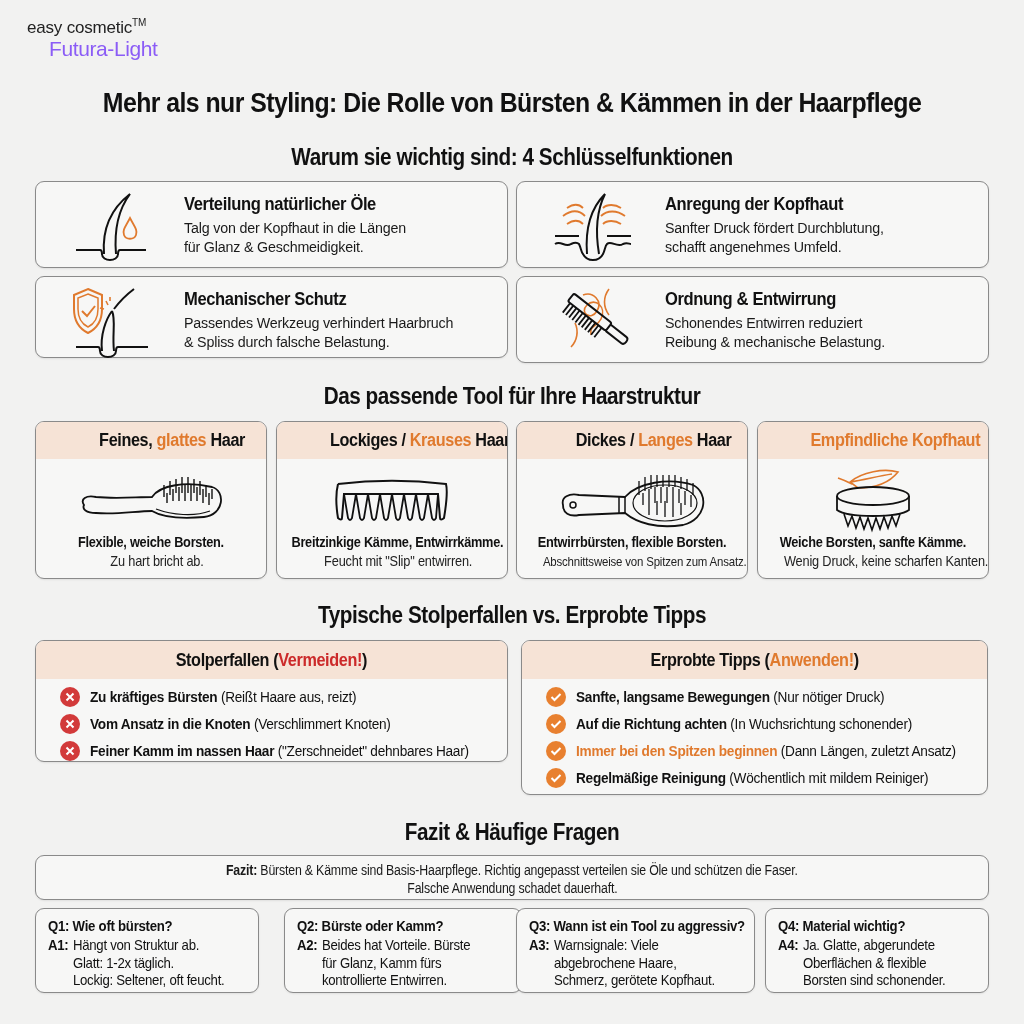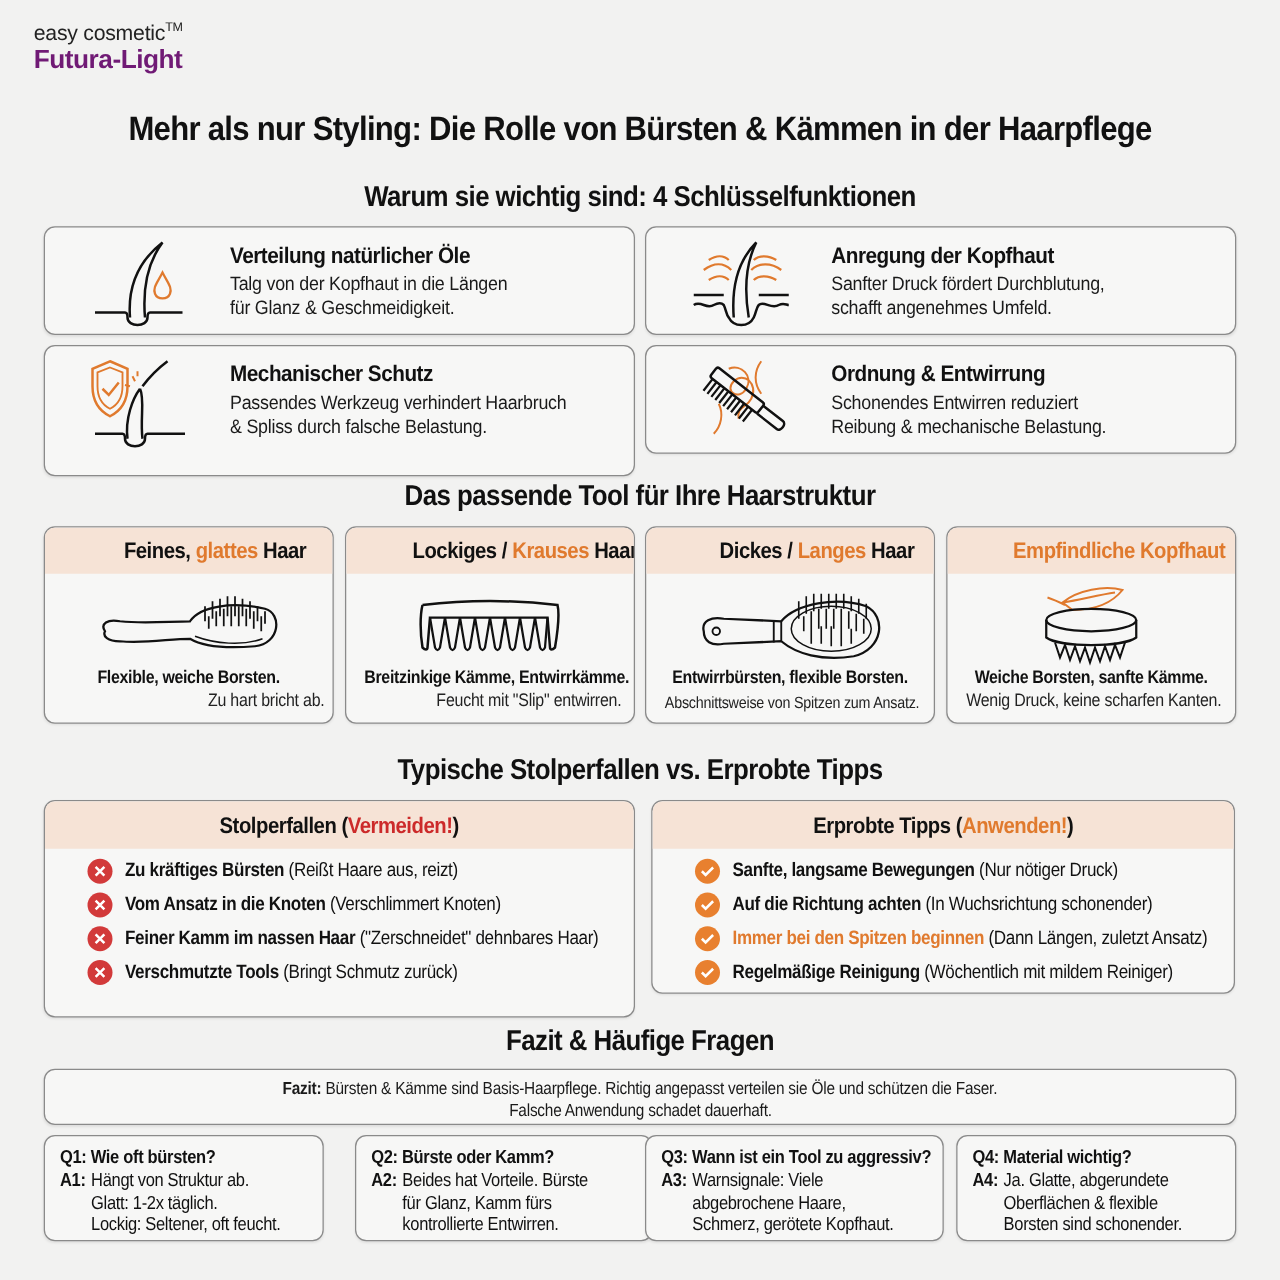--- a/index.html
+++ b/index.html
@@ -2,21 +2,21 @@
 <html><head>
 <meta charset="utf-8">
 <style>
   * { box-sizing: border-box; margin: 0; padding: 0; }
   html, body { width: 1024px; height: 1024px; background: #f2f2f1; overflow: hidden; }
   body { font-family: "Liberation Sans", "DejaVu Sans", sans-serif; color: #111; position: relative; }
 
   .brand { position: absolute; left: 27px; top: 18px; line-height: 1; }
   .brand .line1 { font-size: 17px; color: #222; letter-spacing: -0.2px; }
   .brand .line1 sup { font-size: 10px; vertical-align: 7px; }
-  .brand .line2 { font-size: 21px; font-weight: bold; color: #701a75; margin-top: 2px; letter-spacing: -0.4px; }
+  .brand .line2 { font-size: 21px; font-weight: normal; color: #8b5cf6; margin-top: 2px; letter-spacing: -0.4px; margin-left: 22px; }
 
   .main-title { position: absolute; left: 0; width: 1024px; top: 88px; text-align: center;
     font-size: 27px; font-weight: bold; letter-spacing: -0.6px; transform: scaleX(0.92); }
   .section-title { position: absolute; left: 0; width: 1024px; text-align: center;
     font-size: 23px; font-weight: bold; letter-spacing: -0.5px; transform: scaleX(0.9); }
 
   .card { position: absolute; background: #f7f7f6; border: 1.5px solid #8a8a8a; border-radius: 9px;
     box-shadow: 0 1px 2px rgba(0,0,0,0.08); }
 
   
@@ -26,28 +26,28 @@
 
   
   .tcard { overflow: hidden; }
   .tcard .thead { height: 37px; background: #f6e3d6; text-align: center; line-height: 37px; font-size: 18px; font-weight: bold; letter-spacing: -0.4px; white-space: nowrap; padding-left: 43px; }
   .tcard .thead span.inner { display: inline-block; transform: scaleX(0.9); }
   .accent { color: #e07a2e; }
   .red { color: #cc2a2a; }
   .tcard .timg { position: absolute; left: 0; right: 0; top: 45px; height: 68px; display: flex; justify-content: center; align-items: center; }
   .tcard .tbold { position: absolute; left: 0; right: 0; top: 112px; text-align: center; font-size: 14.5px; font-weight: bold; letter-spacing: -0.3px; white-space: nowrap; }
   .tcard .tbold span, .tcard .tsub span { display: inline-block; transform: scaleX(0.88); }
-  .tcard .tsub { position: absolute; left: 1px; right: 0; top: 131px; text-align: right; font-size: 14.5px; color: #222; white-space: nowrap; letter-spacing: -0.2px; }
+  .tcard .tsub { position: absolute; left: 12px; right: 0; top: 131px; text-align: center; font-size: 14.5px; color: #222; white-space: nowrap; letter-spacing: -0.2px; }
   .tcard .tsub.small { font-size: 13px; top: 132px; }
 
   
   .lcard { overflow: hidden; }
   .lcard .lhead { height: 38px; background: #f6e3d6; text-align: center; line-height: 38px; font-size: 18px; font-weight: bold; letter-spacing: -0.4px; }
   .lcard .lhead span.inner { display: inline-block; transform: scaleX(0.9); }
-  .lcard ul { list-style: none; position: absolute; left: 34px; top: 42px; }
+  .lcard ul { list-style: none; position: absolute; left: 24px; top: 42px; }
   .lcard li { height: 27px; display: flex; align-items: center; font-size: 15.5px; white-space: nowrap; letter-spacing: -0.3px; }
   .lcard li .txt { display: inline-block; transform-origin: left; transform: scaleX(0.88); }
   .lcard li .ico { width: 20px; height: 20px; border-radius: 50%; margin-right: 10px; flex: none; display: flex; align-items: center; justify-content: center; }
   .ico.x { background: #d23a3a; }
   .ico.ok { background: #e8802f; }
   .lcard li b { font-weight: bold; }
   .lcard li b.accent { color: #e07a2e; }
 
   
   .fazit { text-align: center; font-size: 14px; line-height: 18px; padding-top: 5px; color: #1a1a1a; }
@@ -91,21 +91,21 @@
     <path d="M14 20 C20 16 26 16 30 20 M10 28 C18 22 26 22 32 28 M14 36 C20 32 26 32 30 36" fill="none" stroke="#e07a2e" stroke-width="1.8"></path>
     <path d="M50 20 C54 16 62 16 68 20 M48 28 C54 22 64 22 72 28 M50 36 C54 32 62 32 68 36" fill="none" stroke="#e07a2e" stroke-width="1.8"></path>
   </svg>
   <div class="ftitle">Anregung der Kopfhaut</div>
   <div class="fdesc">
       <div>Sanfter Druck fördert Durchblutung,</div>
       <div>schafft angenehmes Umfeld.</div>
     </div>
 </div>
 
-<div class="card fcard" style="left:35px;top:276px;width:473px;height:105px;">
+<div class="card fcard" style="left:35px;top:276px;width:473px;height:82px;">
   <svg class="ficon" viewBox="0 0 80 76">
     <path d="M4 64 H26 C28 64 28 66 28 68 C28 76 44 76 44 68 C44 66 44 64 46 64 H76" fill="none" stroke="#111" stroke-width="2"></path>
     <path d="M30 68 C28 52 34 36 40 28 M42 68 C40 52 44 36 40 28 M42 26 C48 18 54 12 62 6" fill="none" stroke="#111" stroke-width="2"></path>
     <path d="M36 22 L34 18 M38 18 L38 14 M32 26 L28 25" stroke="#e07a2e" stroke-width="1.6"></path>
     <path d="M16 6 L30 12 L30 26 C30 38 24 46 16 50 C8 46 2 38 2 26 L2 12 Z" fill="none" stroke="#e07a2e" stroke-width="2"></path>
     <path d="M16 11 L26 15 L26 26 C26 35 22 41 16 44 C10 41 6 35 6 26 L6 15 Z" fill="none" stroke="#e07a2e" stroke-width="1.5"></path>
     <path d="M10 28 L15 33 L23 23" fill="none" stroke="#e07a2e" stroke-width="2"></path>
   </svg>
   <div class="ftitle">Mechanischer Schutz</div>
   <div class="fdesc">
@@ -186,21 +186,21 @@
       <path d="M9 28 V42 C20 50 70 50 81 42 V28" fill="none" stroke="#111" stroke-width="1.8"></path>
       <path d="M16 46 L20 58 L24 48 L28 60 L32 49 L36 61 L40 50 L44 62 L48 50 L52 61 L56 49 L60 60 L64 48 L68 58 L72 46" fill="none" stroke="#111" stroke-width="1.6"></path>
     </svg>
   </div>
   <div class="tbold"><span>Weiche Borsten, sanfte Kämme.</span></div>
   <div class="tsub"><span>Wenig Druck, keine scharfen Kanten.</span></div>
 </div>
 
 <div class="section-title" style="top:602px;">Typische Stolperfallen vs. Erprobte Tipps</div>
 
-<div class="card lcard" style="left:35px;top:640px;width:473px;height:174px;">
+<div class="card lcard" style="left:35px;top:640px;width:473px;height:122px;">
   <div class="lhead"><span class="inner"><span>Stolperfallen (</span><span class="red">Vermeiden!</span><span>)</span></span></div>
   <ul>
     <li>
         <span class="ico x">
           <svg width="10" height="10" viewBox="0 0 10 10">
             <path d="M1.5 1.5 L8.5 8.5 M8.5 1.5 L1.5 8.5" stroke="#fff" stroke-width="2"></path>
           </svg>
         </span>
         <span class="txt"><b>Zu kräftiges Bürsten</b><span> (Reißt Haare aus, reizt)</span></span>
       </li>

